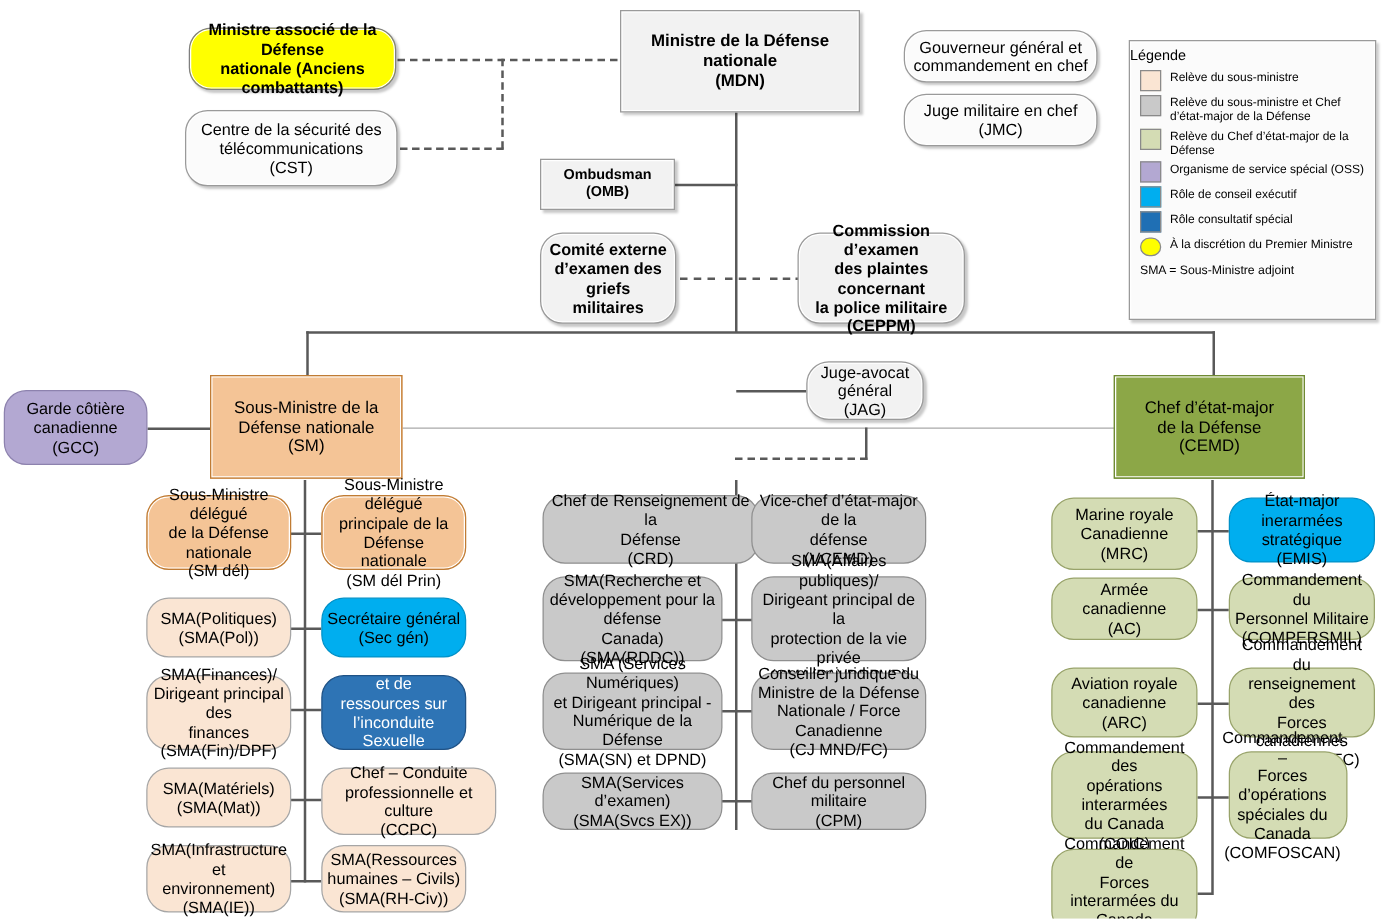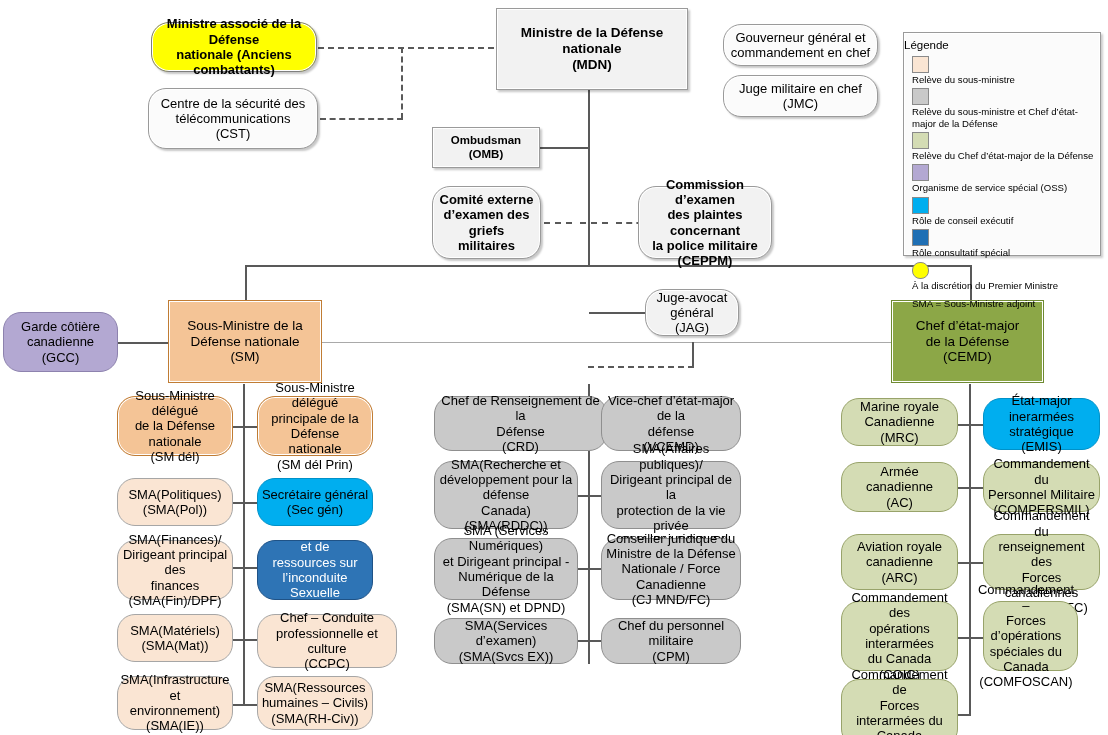--- a/index.html
+++ b/index.html
@@ -34,21 +34,21 @@
   .ln-thin{position:absolute;background:#a9a9a9;z-index:1;}
   .dash-h{position:absolute;height:0;border-top:2px dashed #595959;z-index:1;}
   .dash-v{position:absolute;width:0;border-left:2px dashed #595959;z-index:1;}
   .dashdot-h{position:absolute;height:0;
     border-top:2px dashed #595959;z-index:1;}
 
   
   #legend{position:absolute;left:903px;top:32px;width:196px;height:222px;background:#fbfbfb;
           border:1px solid #9a9a9a;box-shadow:0 0 0 1px #fff inset, 2px 2px 2px rgba(0,0,0,.2);z-index:6;}
   #legend .title{font-size:11.5px;margin:6px 0 5px;}
-  .lrow{display:flex;align-items:flex-start;margin:0 0 3px 8px;flex-direction:column;}
+  .lrow{display:flex;align-items:flex-start;margin:0 0 3px 8px;}
   .sw{width:15px;height:15px;flex:0 0 15px;margin-right:7px;border:1px solid #8a8a8a;}
   .sw.pill{border-radius:8px;height:13px;margin-top:1px;}
   .ltxt{font-size:9.6px;line-height:1.18;padding-top:1px;}
   .lnote{font-size:9.8px;margin:6px 0 0 8px;}
 </style>
 </head>
 <body>
 
 <div id="canvas">
 
@@ -208,21 +208,21 @@
   <div class="box c-gray f10" style="left:601px;top:461px;width:140px;height:68px;">
     <span>SMA(Affaires publiques)/<br>Dirigeant principal de la<br>protection de la vie privée<br>(SMA(PA)/DPPVP)</span>
   </div>
   <div class="box c-gray f10" style="left:601px;top:538px;width:140px;height:62px;">
     <span>Conseiller juridique du<br>Ministre de la Défense<br>Nationale / Force Canadienne<br>(CJ MND/FC)</span>
   </div>
   <div class="box c-gray f10" style="left:601px;top:618px;width:140px;height:46px;">
     <span>Chef du personnel militaire<br>(CPM)</span>
   </div>
 
-  <div class="box c-greenlt f10" style="left:841px;top:398px;width:117px;height:48px;">
+  <div class="box c-greenlt f10" style="left:841px;top:398px;width:117px;height:58px;">
     <span>Marine royale<br>Canadienne<br>(MRC)</span>
   </div>
   <div class="box c-greenlt f10" style="left:841px;top:462px;width:117px;height:50px;">
     <span>Armée canadienne<br>(AC)</span>
   </div>
   <div class="box c-greenlt f10" style="left:841px;top:534px;width:117px;height:56px;">
     <span>Aviation royale<br>canadienne<br>(ARC)</span>
   </div>
   <div class="box c-greenlt f10" style="left:841px;top:601px;width:117px;height:70px;">
     <span>Commandement des<br>opérations interarmées<br>du Canada<br>(COIC)</span>

